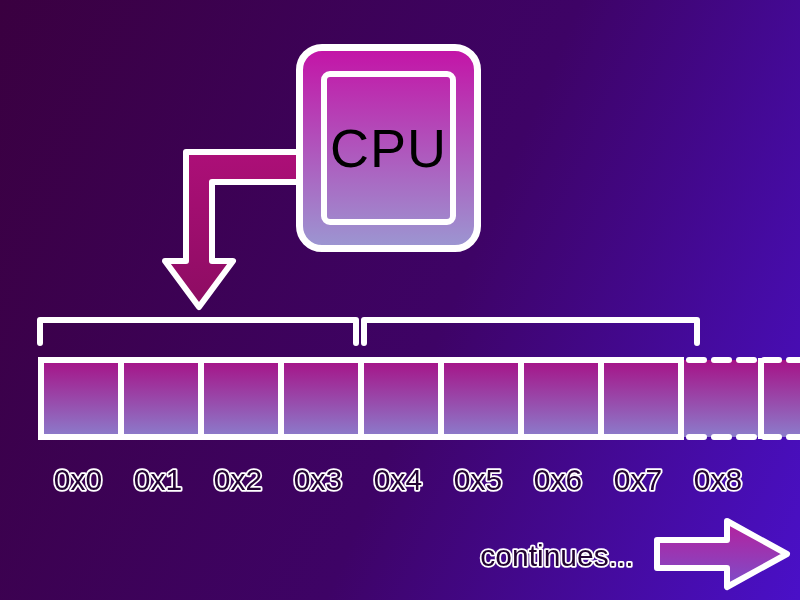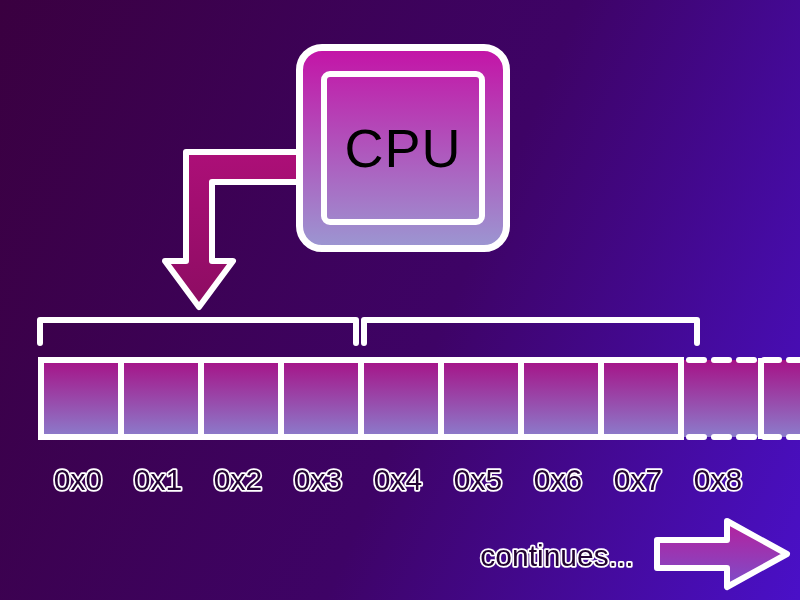--- a/index.html
+++ b/index.html
@@ -17,21 +17,21 @@
   .diagram-svg {
     position: absolute;
     left: 0; top: 0;
     width: 800px; height: 600px;
   }
 
   
   .cpu-outer {
     position: absolute;
     left: 296px; top: 44px;
-    width: 214px; height: 208px;
+    width: 185px; height: 208px;
     border: 7px solid #ffffff;
     border-radius: 26px;
     background: linear-gradient(180deg, #c315a7 0%, #9c95d1 100%);
   }
   .cpu-inner {
     position: absolute;
     left: 18px; right: 18px; top: 20px; bottom: 20px;
     border: 6px solid #ffffff;
     border-radius: 9px;
     display: flex;

